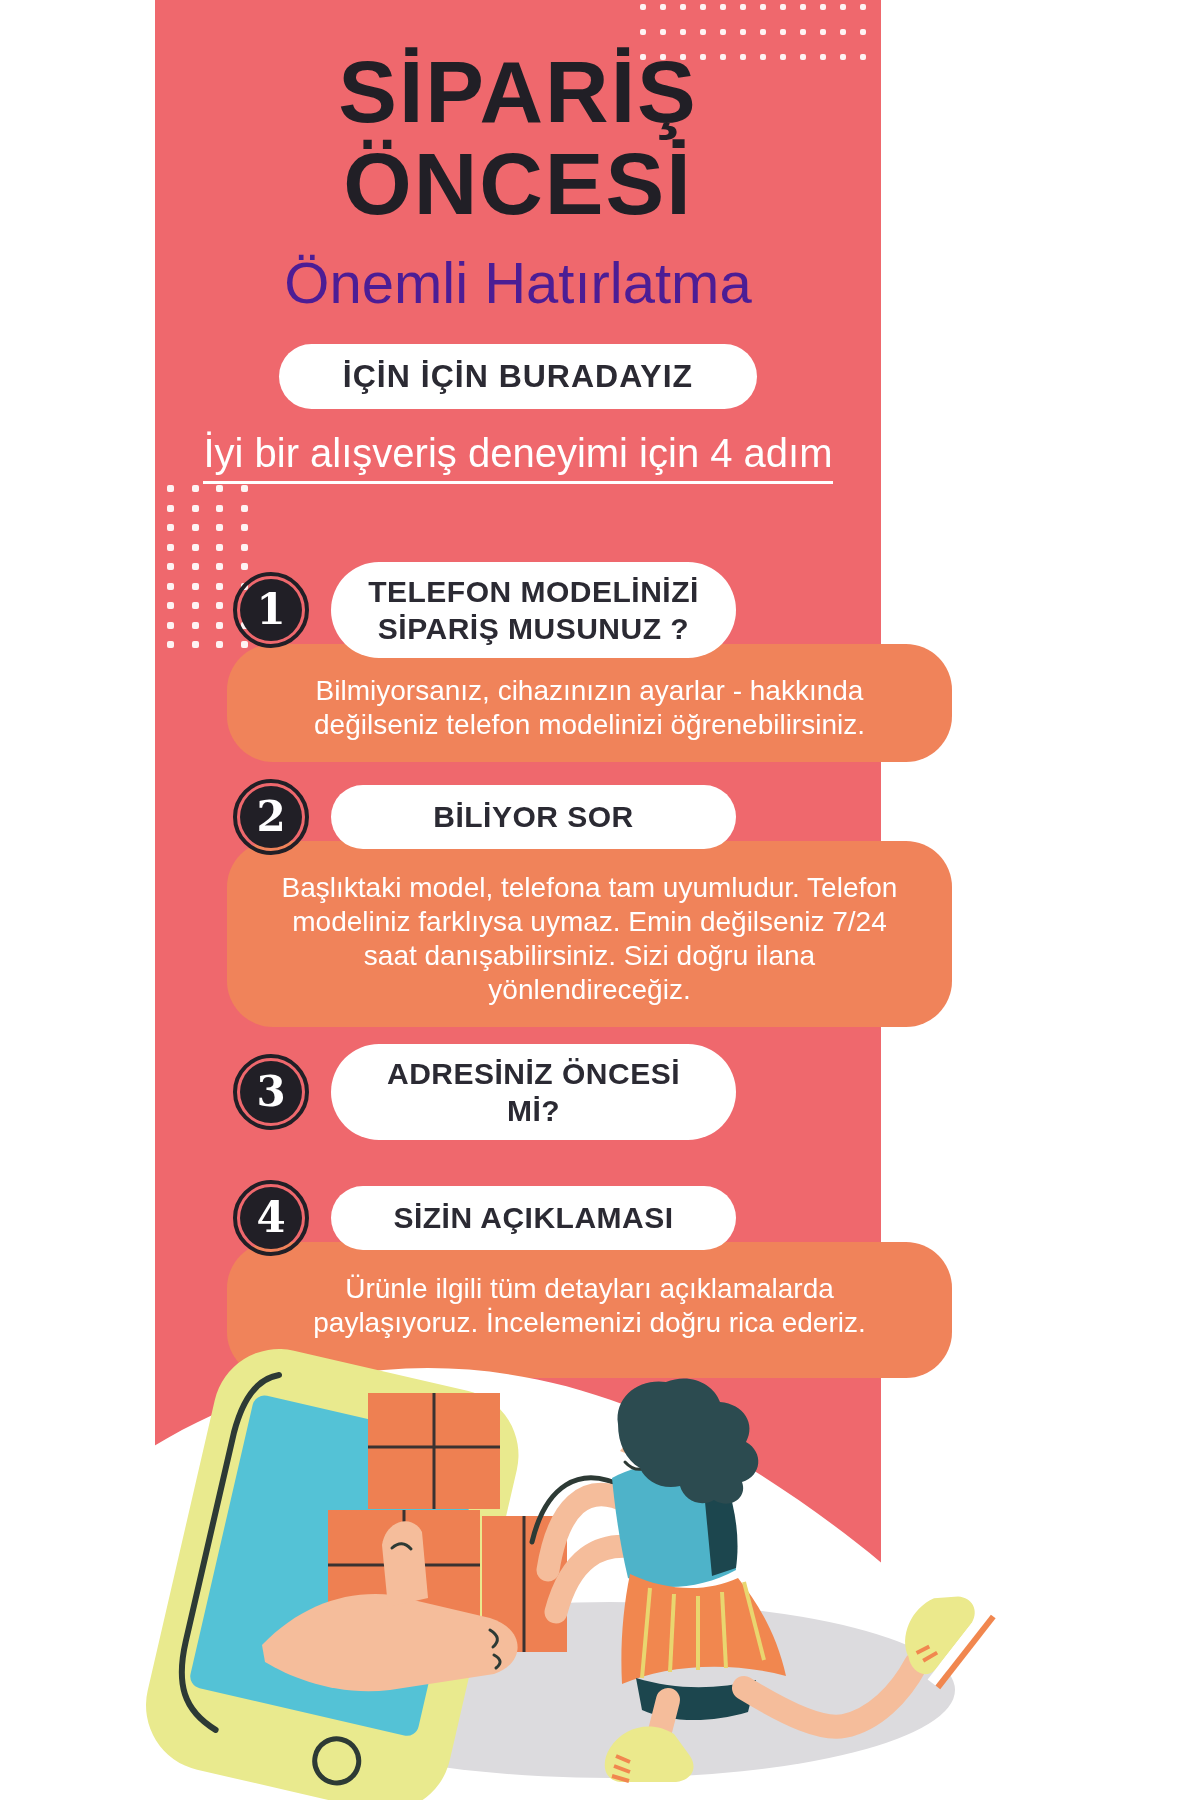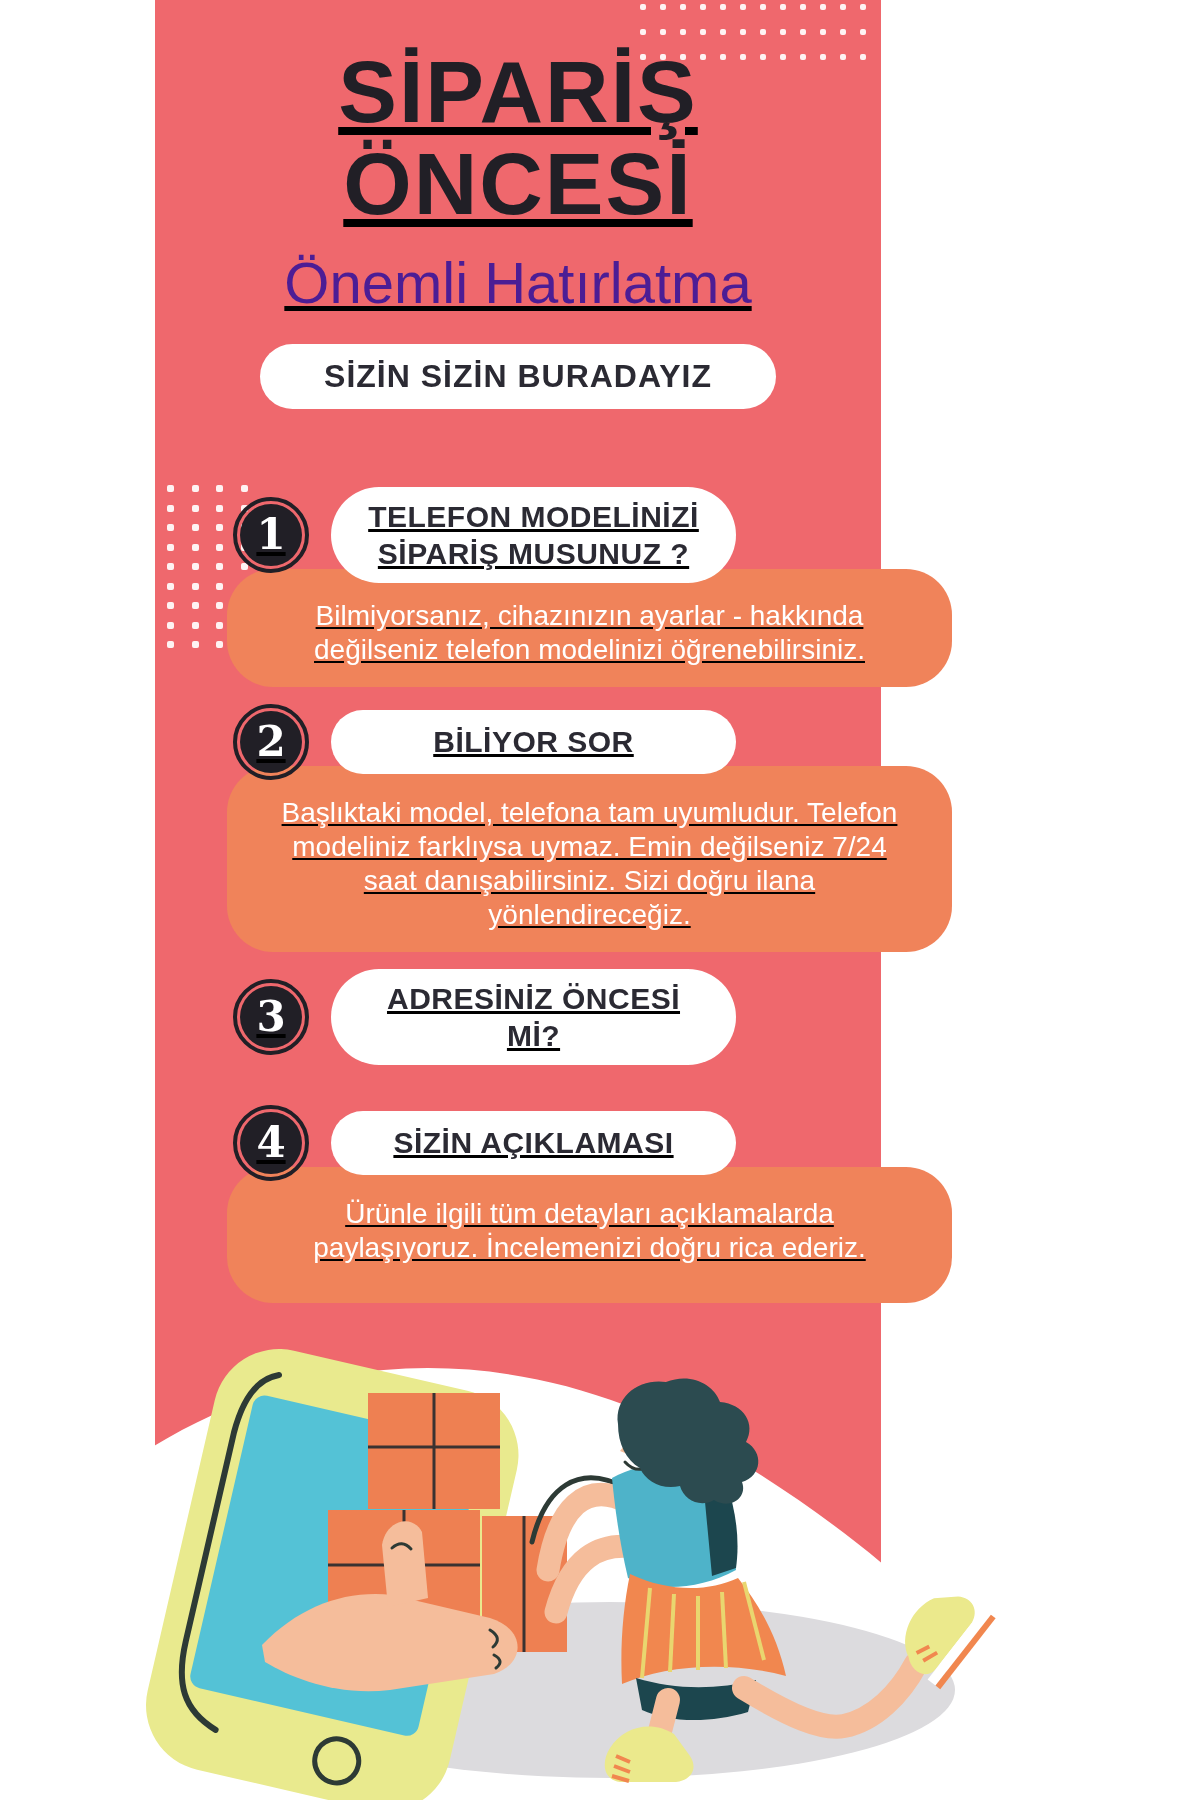--- a/index.html
+++ b/index.html
@@ -1,18 +1,18 @@
 <!DOCTYPE html>
 <html><head>
 <meta charset="utf-8">
 <style>
   html,body{margin:0;padding:0;background:#ffffff;}
   .page{position:relative;width:1200px;height:1800px;background:#ffffff;overflow:hidden;
         font-family:"Liberation Sans","DejaVu Sans",sans-serif;}
-  .panel{position:absolute;left:155px;top:0;width:726px;height:1800px;background:#ef686d;z-index:1;text-decoration:underline;}
+  .panel{position:absolute;left:155px;top:0;width:726px;height:1800px;background:#ef686d;z-index:1;}
 
   
   .dots{position:absolute;z-index:2;}
   .dots span{position:absolute;width:7px;height:7px;border-radius:2px;background:rgba(255,255,255,.92);}
   .dots-top{left:485px;top:4px;}
   .dots-top span{width:6px;height:6px;}
   .dots-left{left:12px;top:485px;}
   .dots-right{left:826px;top:962px;}
 
   .title{margin:0;padding-top:46px;text-align:center;font-size:88px;line-height:1.05;
@@ -157,21 +157,24 @@
         <span style="left: 23.5px; top: 164px;"></span>
         <span style="left: 47px; top: 164px;"></span>
         <span style="left: 0px; top: 184.5px;"></span>
         <span style="left: 23.5px; top: 184.5px;"></span>
         <span style="left: 47px; top: 184.5px;"></span>
       </div>
 
     <h1 class="title">SİPARİŞ ÖNCESİ</h1>
     <h2 class="subtitle">Önemli Hatırlatma</h2>
     <div class="badge-row">
-      <span class="badge">SİZİN SİZİN BURADAYIZ</span>
+      <span class="badge">İÇİN İÇİN BURADAYIZ</span>
+    </div>
+    <div class="tagline-row">
+      <span class="tagline">İyi bir alışveriş deneyimi için 4 adım</span>
     </div>
 
     <div class="steps" id="steps">
   <section class="step">
     <div class="step-head">
       <div class="num-badge">
         <span class="num">1</span>
       </div>
       <div class="step-pill">
         <span class="pill-text">TELEFON MODELİNİZİ SİPARİŞ MUSUNUZ ?</span>

